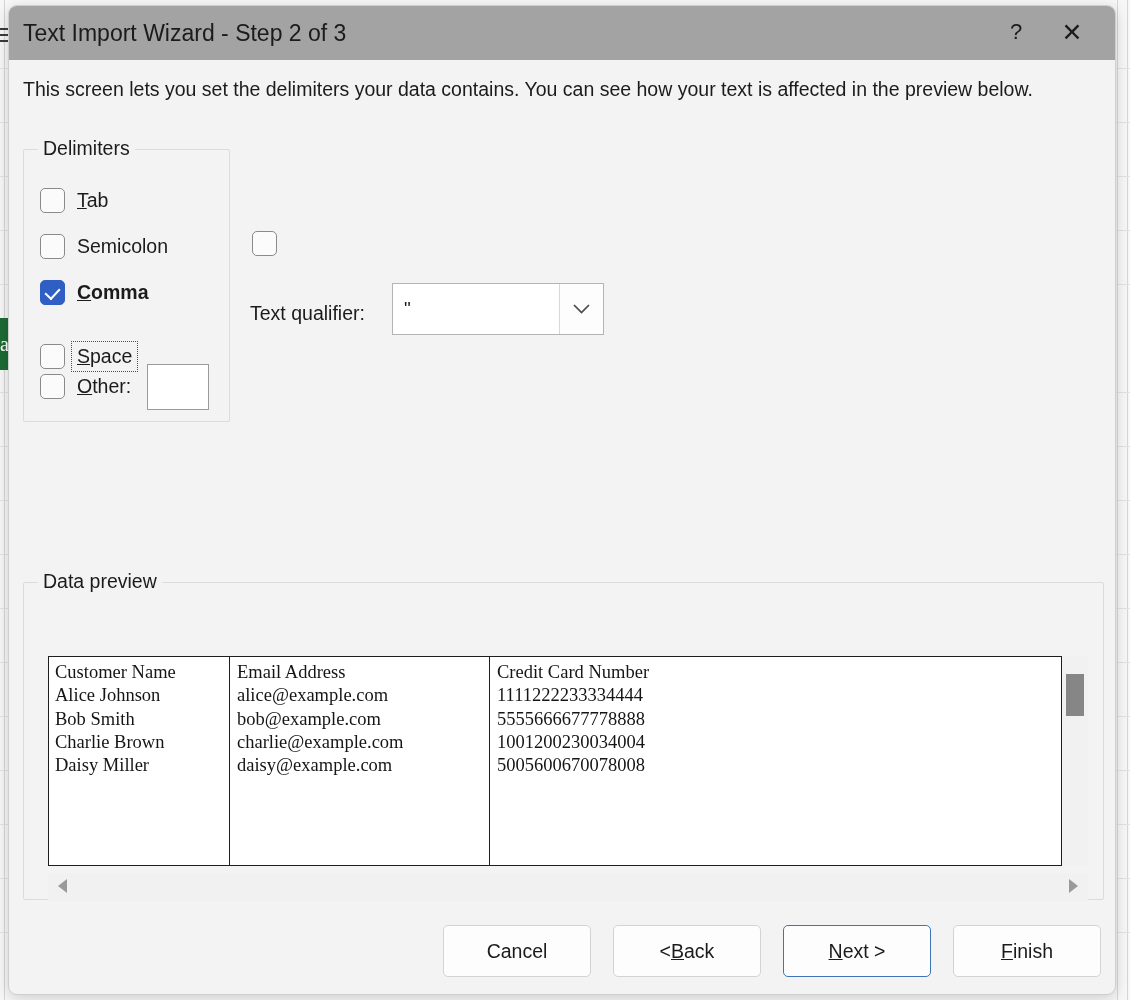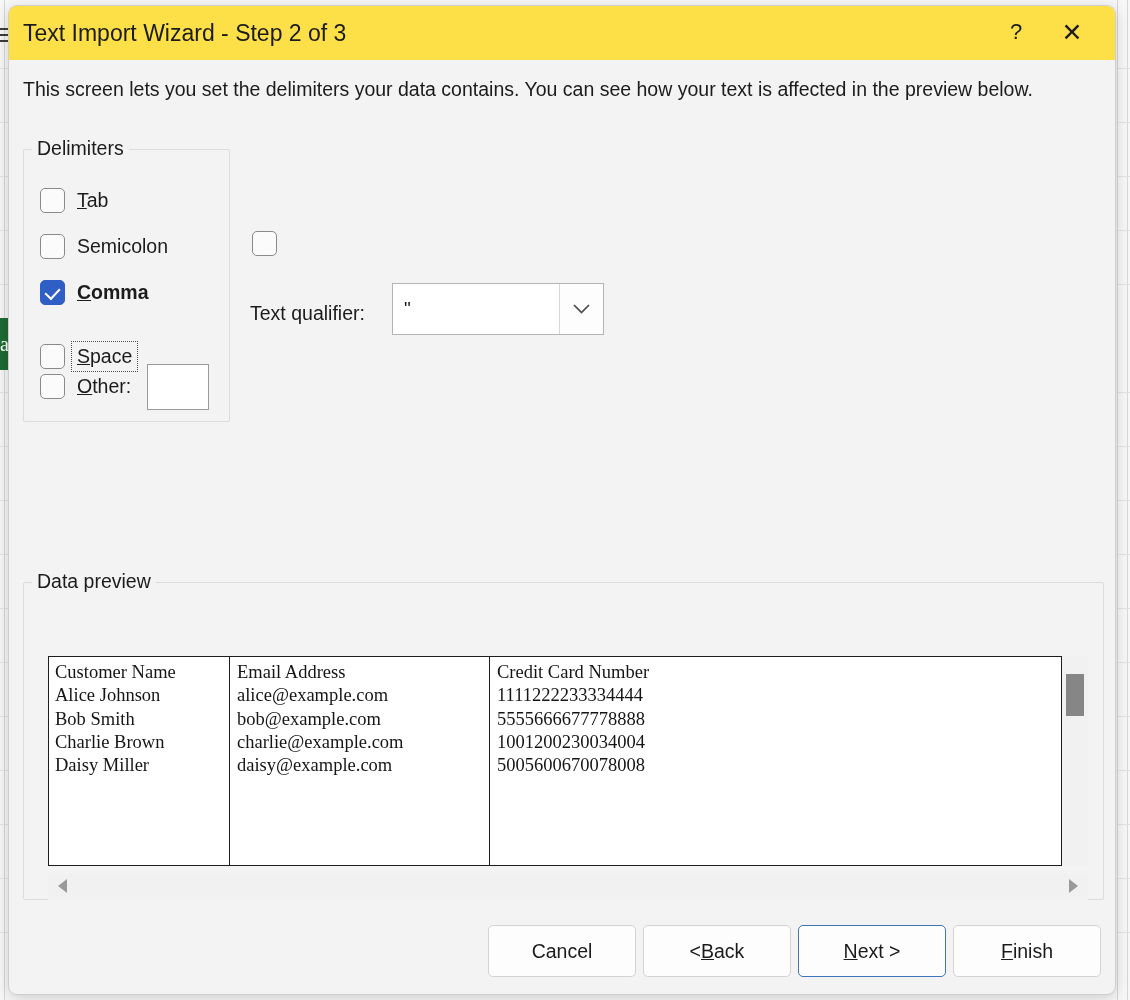--- a/index.html
+++ b/index.html
@@ -51,21 +51,21 @@
     background: #f3f3f3;
     border: 1px solid #cfcfcf;
     border-radius: 9px;
     box-shadow: 0 3px 14px rgba(0,0,0,0.17);
     overflow: hidden;
   }
 
   #titlebar {
     position: relative;
     height: 54px;
-    background: #fde047;
+    background: #a3a3a3;
   }
   #dlg-title {
     position: absolute; left: 14px; top: 14px;
     font-size: 23px; color: #1b1b1b;
     white-space: nowrap;
   }
   .title-btn {
     position: absolute; top: 4px;
     width: 46px; height: 44px;
     background: transparent; border: none;
@@ -83,21 +83,21 @@
   }
 
   
   .groupbox {
     position: absolute;
     border: 1px solid #dcdcdc;
     border-radius: 2px;
   }
   .group-legend {
     position: absolute;
-    top: -13px; left: 8px;
+    top: -13px; left: 14px;
     background: #f3f3f3;
     padding: 0 5px;
     font-size: 19.5px; color: #1b1b1b;
     white-space: nowrap;
   }
 
   #grp-delims { left: 14px; top: 143px; width: 207px; height: 273px; }
   #grp-preview { left: 14px; top: 576px; width: 1081px; height: 318px; padding-left: 6px; }
 
   
@@ -235,21 +235,21 @@
   }
   #harrow-l { left: 10px; border-right: 9px solid #9a9a9a; }
   #harrow-r { right: 10px; border-left: 9px solid #9a9a9a; }
 
   
   #buttonbar {
     position: absolute;
     left: 0; right: 0; bottom: 13px;
     height: 56px;
     display: flex; justify-content: flex-end;
-    gap: 7px;
+    gap: 22px;
     padding-right: 14px;
   }
   .dlg-btn {
     width: 148px; height: 52px;
     background: #fdfdfd;
     border: 1.3px solid #d3d3d3;
     border-radius: 5px;
     font-size: 19.5px; color: #1b1b1b;
     font-family: "Liberation Sans", sans-serif;
     display: flex; align-items: center; justify-content: center;

